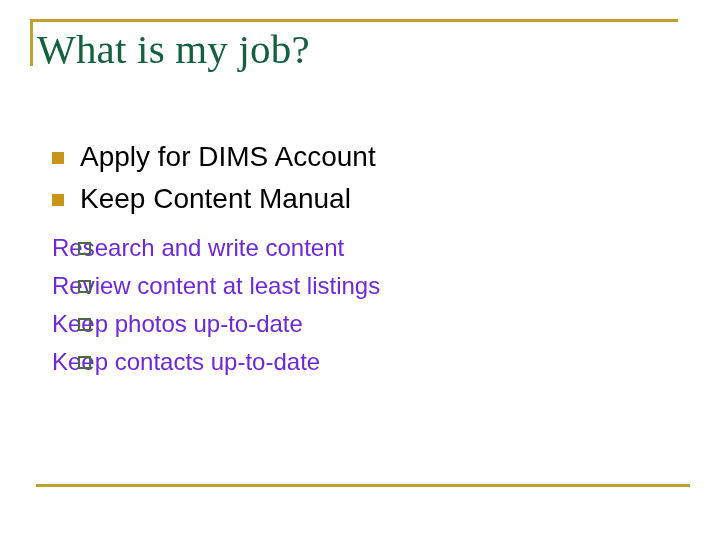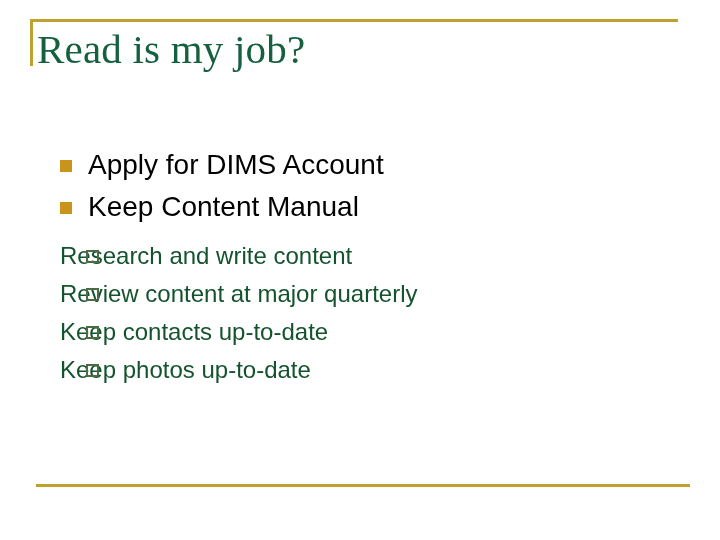--- a/index.html
+++ b/index.html
@@ -63,21 +63,21 @@
   
   .body-block {
     position: absolute;
     left: 0;
     top: 128px;
     width: 720px;
   }
 
   ul.level1 {
     list-style: none;
-    margin: 16px;
+    margin: 8px;
     padding: 0;
   }
   ul.level2 {
     list-style: none;
     margin: 0;
     padding: 0;
   }
 
   li.l1 {
     position: relative;
@@ -99,21 +99,21 @@
   li.l1 > .txt {
     display: inline-block;
   }
 
   li.l2 {
     position: relative;
     padding-left: 44px;
     min-height: 38px;
     font-size: 24px;
     line-height: 38px;
-    color: #14532d;
+    color: #6d28d9;
     white-space: nowrap;
   }
   li.l2 > .bullet-hollow {
     position: absolute;
     left: 70px;
     top: 13px;
     width: 9px;
     height: 9px;
     border: 2px solid #4a6b45;
     background: transparent;
@@ -128,21 +128,21 @@
   }
 </style>
 </head>
 <body>
 
 <div id="slide">
 
   <div class="rule-top-h"></div>
   <div class="rule-top-v"></div>
 
-  <div class="slide-title">Read is my job?</div>
+  <div class="slide-title">What is my job?</div>
 
   <div class="body-block">
     <ul class="level1">
 
       <li class="l1">
         <span class="bullet-sq"></span>
         <span class="txt">Apply for DIMS Account</span>
       </li>
 
       <li class="l1">
@@ -153,31 +153,31 @@
       <li class="sub-wrap">
         <ul class="level2">
 
           <li class="l2">
             <span class="bullet-hollow"></span>
             <span class="txt">Research and write content</span>
           </li>
 
           <li class="l2">
             <span class="bullet-hollow"></span>
-            <span class="txt">Review content at major quarterly</span>
+            <span class="txt">Review content at least listings</span>
+          </li>
+
+          <li class="l2">
+            <span class="bullet-hollow"></span>
+            <span class="txt">Keep photos up-to-date</span>
           </li>
 
           <li class="l2">
             <span class="bullet-hollow"></span>
             <span class="txt">Keep contacts up-to-date</span>
-          </li>
-
-          <li class="l2">
-            <span class="bullet-hollow"></span>
-            <span class="txt">Keep photos up-to-date</span>
           </li>
 
 
         </ul>
       </li>
 
     </ul>
   </div>
 
   <div class="rule-bottom-h"></div>

